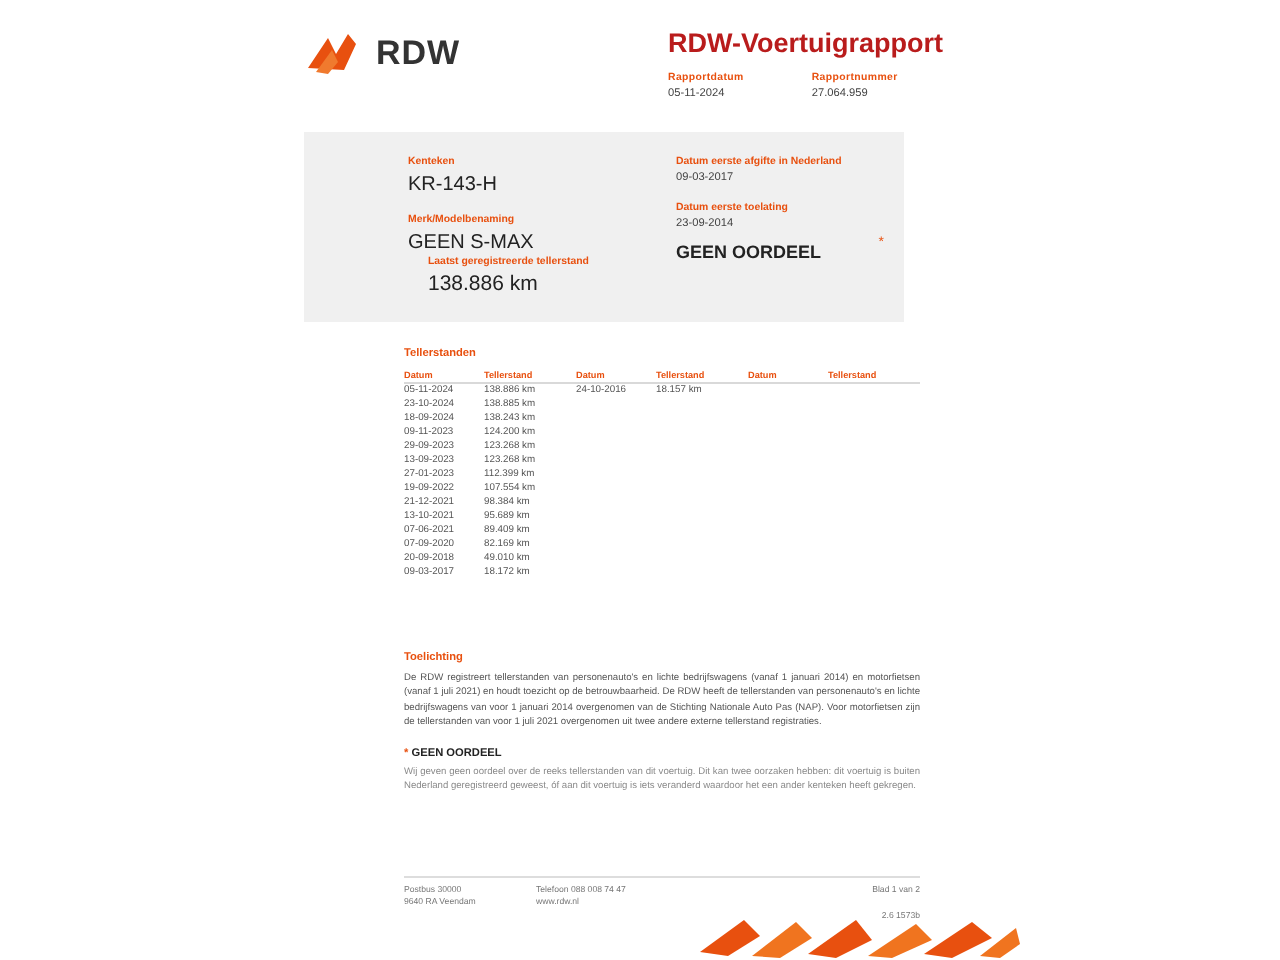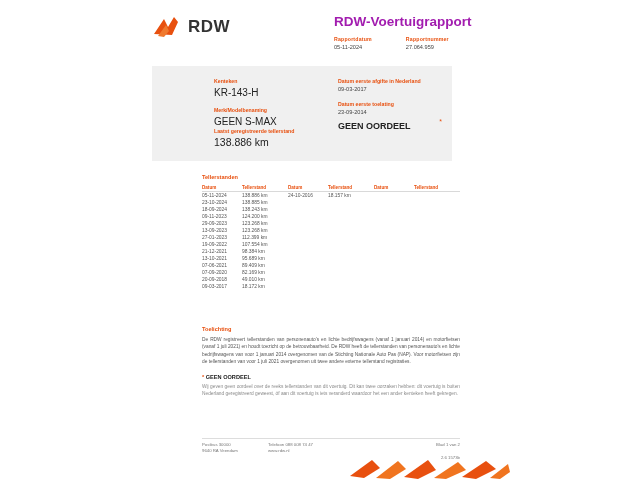--- a/index.html
+++ b/index.html
@@ -10,29 +10,29 @@
     color:#333;
     overflow:hidden;
   }
   .page{position:relative;width:640px;height:480px;background:#fff;}
 
   
   .header{position:absolute;left:0;top:0;width:640px;height:58px;}
   .logo-wrap{position:absolute;left:152px;top:14px;display:flex;align-items:center;}
   .logo-mark{width:30px;height:26px;position:relative;margin-right:6px;}
   .logo-text{font-size:17px;font-weight:bold;color:#333;letter-spacing:.5px;}
-  .doc-title{position:absolute;left:334px;top:14px;font-size:13.5px;font-weight:bold;color:#a21caf;}
+  .doc-title{position:absolute;left:334px;top:14px;font-size:13.5px;font-weight:bold;color:#b91c1c;}
   .meta{position:absolute;left:334px;top:36px;display:flex;}
   .meta-col{margin-right:34px;}
   .meta-label{font-size:5.2px;color:#e8500f;font-weight:bold;letter-spacing:.2px;}
   .meta-val{font-size:5.6px;color:#444;margin-top:2px;}
 
   
   .infoblock{position:absolute;left:152px;top:66px;width:300px;height:95px;background:#f0f0f0;}
-  .ib-left{position:absolute;left:62px;top:12px;width:110px;}
+  .ib-left{position:absolute;left:52px;top:12px;width:110px;}
   .ib-right{position:absolute;left:186px;top:12px;width:120px;}
   .ib-label{font-size:5.2px;color:#e8500f;font-weight:bold;}
   .ib-big{font-size:10px;color:#222;margin-top:3px;}
   .ib-small{font-size:5.6px;color:#444;margin-top:2px;}
   .ib-gap{margin-top:9px;}
   .verdict{font-size:9px;font-weight:bold;color:#222;margin-top:6px;}
   .ib-km-label{position:absolute;left:62px;top:62px;font-size:5.2px;color:#e8500f;font-weight:bold;}
   .ib-km{position:absolute;left:62px;top:70px;font-size:10.5px;color:#222;}
   .asterisk{position:absolute;right:10px;top:52px;font-size:7px;color:#e8500f;}
 

